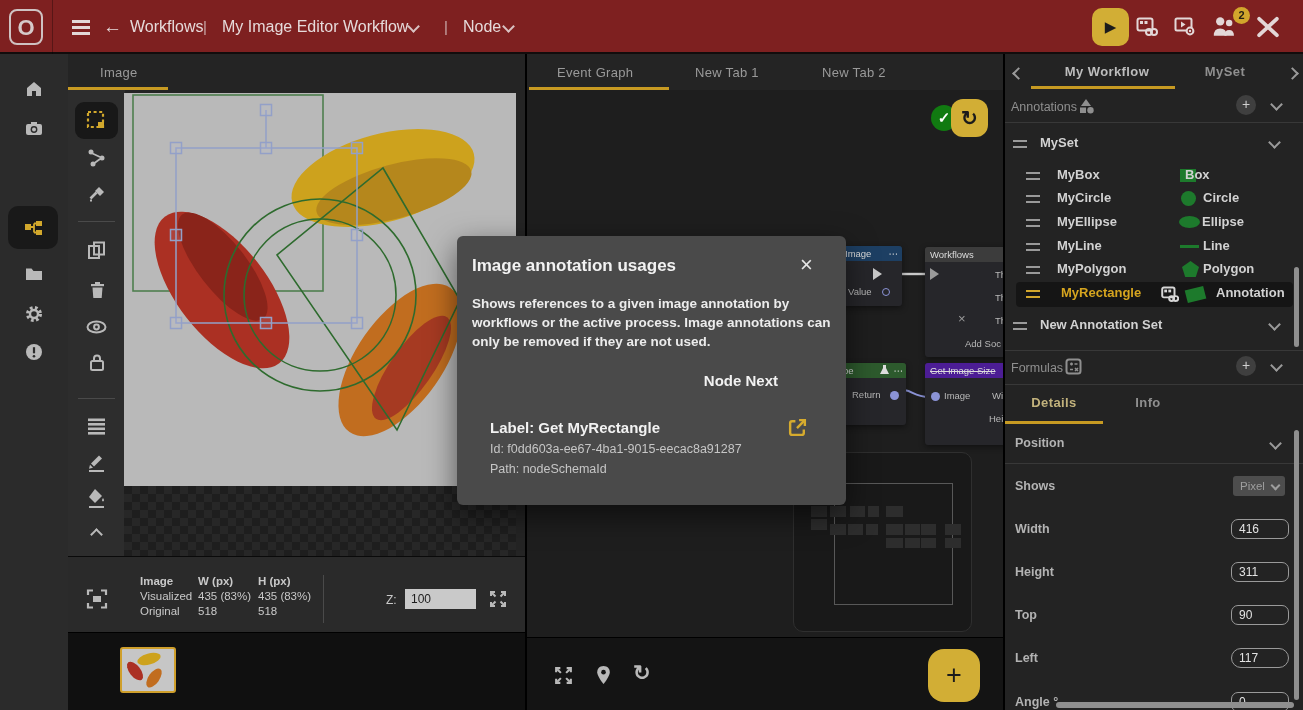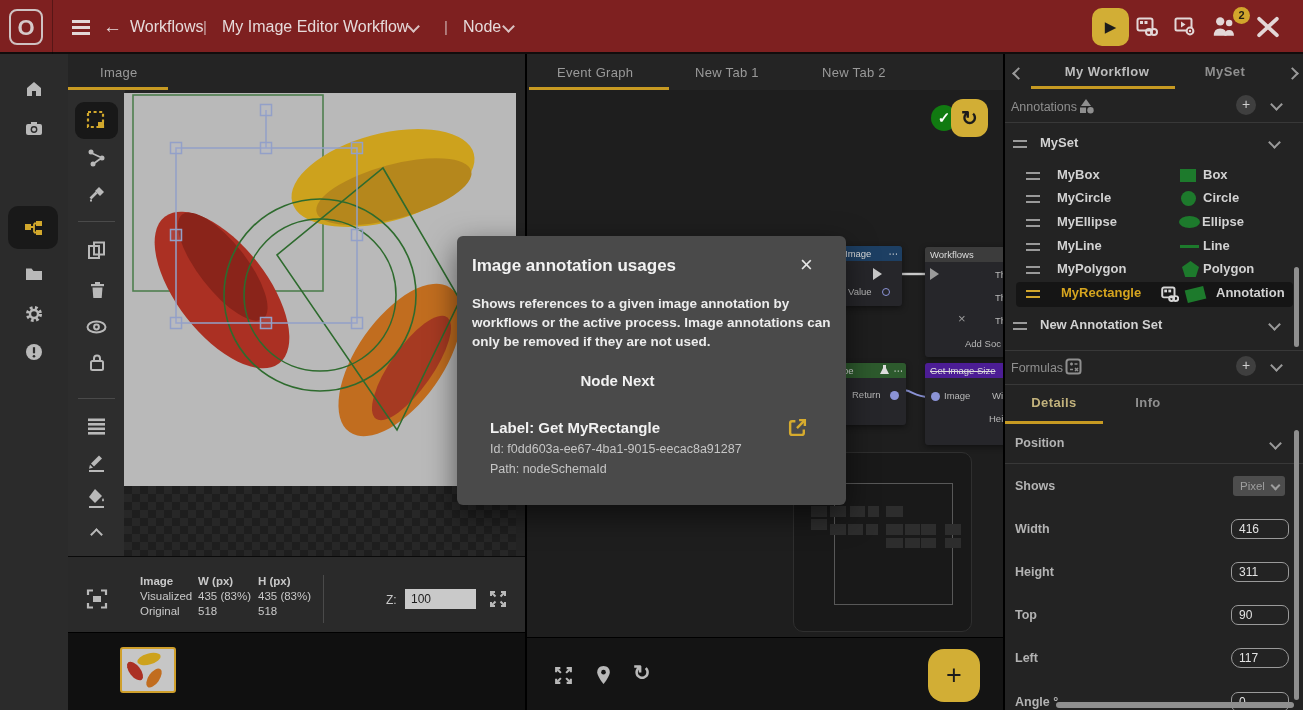--- a/index.html
+++ b/index.html
@@ -444,21 +444,21 @@
   <span class="abs chev" style="left:267px;top:46px"></span>
   <div class="abs rp-div" style="top:68px"></div>
 
   <div class="abs handle" style="left:8px;top:86px"></div>
   <span class="abs row-name" style="left:35px;top:81px">MySet</span>
   <span class="abs chev" style="left:265px;top:84px"></span>
 
   <div class="abs handle" style="left:21px;top:118px"></div>
   <span class="abs row-name" style="left:52px;top:113px">MyBox</span>
   <div class="abs g" style="left:175px;top:115px;width:16px;height:13px"></div>
-  <span class="abs row-name" style="left:198px;top:113px">Box</span>
+  <span class="abs row-name" style="left:180px;top:113px">Box</span>
 
   <div class="abs handle" style="left:21px;top:141px"></div>
   <span class="abs row-name" style="left:52px;top:136px">MyCircle</span>
   <div class="abs g" style="left:176px;top:137px;width:15px;height:15px;border-radius:50%"></div>
   <span class="abs row-name" style="left:198px;top:136px">Circle</span>
 
   <div class="abs handle" style="left:21px;top:165px"></div>
   <span class="abs row-name" style="left:52px;top:160px">MyEllipse</span>
   <div class="abs g" style="left:174px;top:162px;width:21px;height:12px;border-radius:50%"></div>
   <span class="abs row-name" style="left:197px;top:160px">Ellipse</span>
@@ -531,21 +531,21 @@
 
   <div class="abs sbar" style="left:289px;top:213px;width:5px;height:80px"></div>
   <div class="abs sbar" style="left:289px;top:376px;width:5px;height:270px"></div>
   <div class="abs sbar" style="left:51px;top:648px;width:238px;height:6px"></div>
 </div>
 
 <div id="modal" class="abs">
   <div class="abs" style="left:15px;top:20px;font-size:17px;font-weight:700;color:#f2f2f2">Image annotation usages</div>
   <div class="abs" style="left:343px;top:16px;font-size:22px;color:#e6e6e6;cursor:pointer">×</div>
   <div class="abs" style="left:15px;top:58px;width:362px;font-size:13.5px;font-weight:600;line-height:1.42;color:#ececec">Shows references to a given image annotation by workflows or the active process. Image annotations can only be removed if they are not used.</div>
-  <div class="abs" style="left:0;top:136px;width:321px;text-align:center;font-size:15px;font-weight:700;color:#f2f2f2">Node Next</div>
+  <div class="abs" style="left:0;top:136px;width:321px;text-align:right;font-size:15px;font-weight:700;color:#f2f2f2">Node Next</div>
   <div class="abs" style="left:33px;top:183px;font-size:15px;font-weight:700;color:#f2f2f2">Label: Get MyRectangle</div>
   <span class="abs" style="left:330px;top:181px">
     <svg width="21" height="21" viewBox="0 0 20 20">
         <path d="M8,4 H4.8 A1.8,1.8 0 0 0 3,5.8 V15.2 A1.8,1.8 0 0 0 4.8,17 H14.2 A1.8,1.8 0 0 0 16,15.2 V12" fill="none" stroke="#d6ab2e" stroke-width="2.3"></path>
         <polyline points="11.5,3 17,3 17,8.5" fill="none" stroke="#d6ab2e" stroke-width="2.3"></polyline>
         <line x1="9.5" y1="10.5" x2="16.5" y2="3.5" stroke="#d6ab2e" stroke-width="2.3"></line>
       </svg>
     </span>
   <div class="abs" style="left:33px;top:206px;font-size:12.5px;color:#c6c6c6">Id: f0dd603a-ee67-4ba1-9015-eecac8a91287</div>
   <div class="abs" style="left:33px;top:226px;font-size:12.5px;color:#c6c6c6">Path: nodeSchemaId</div>

